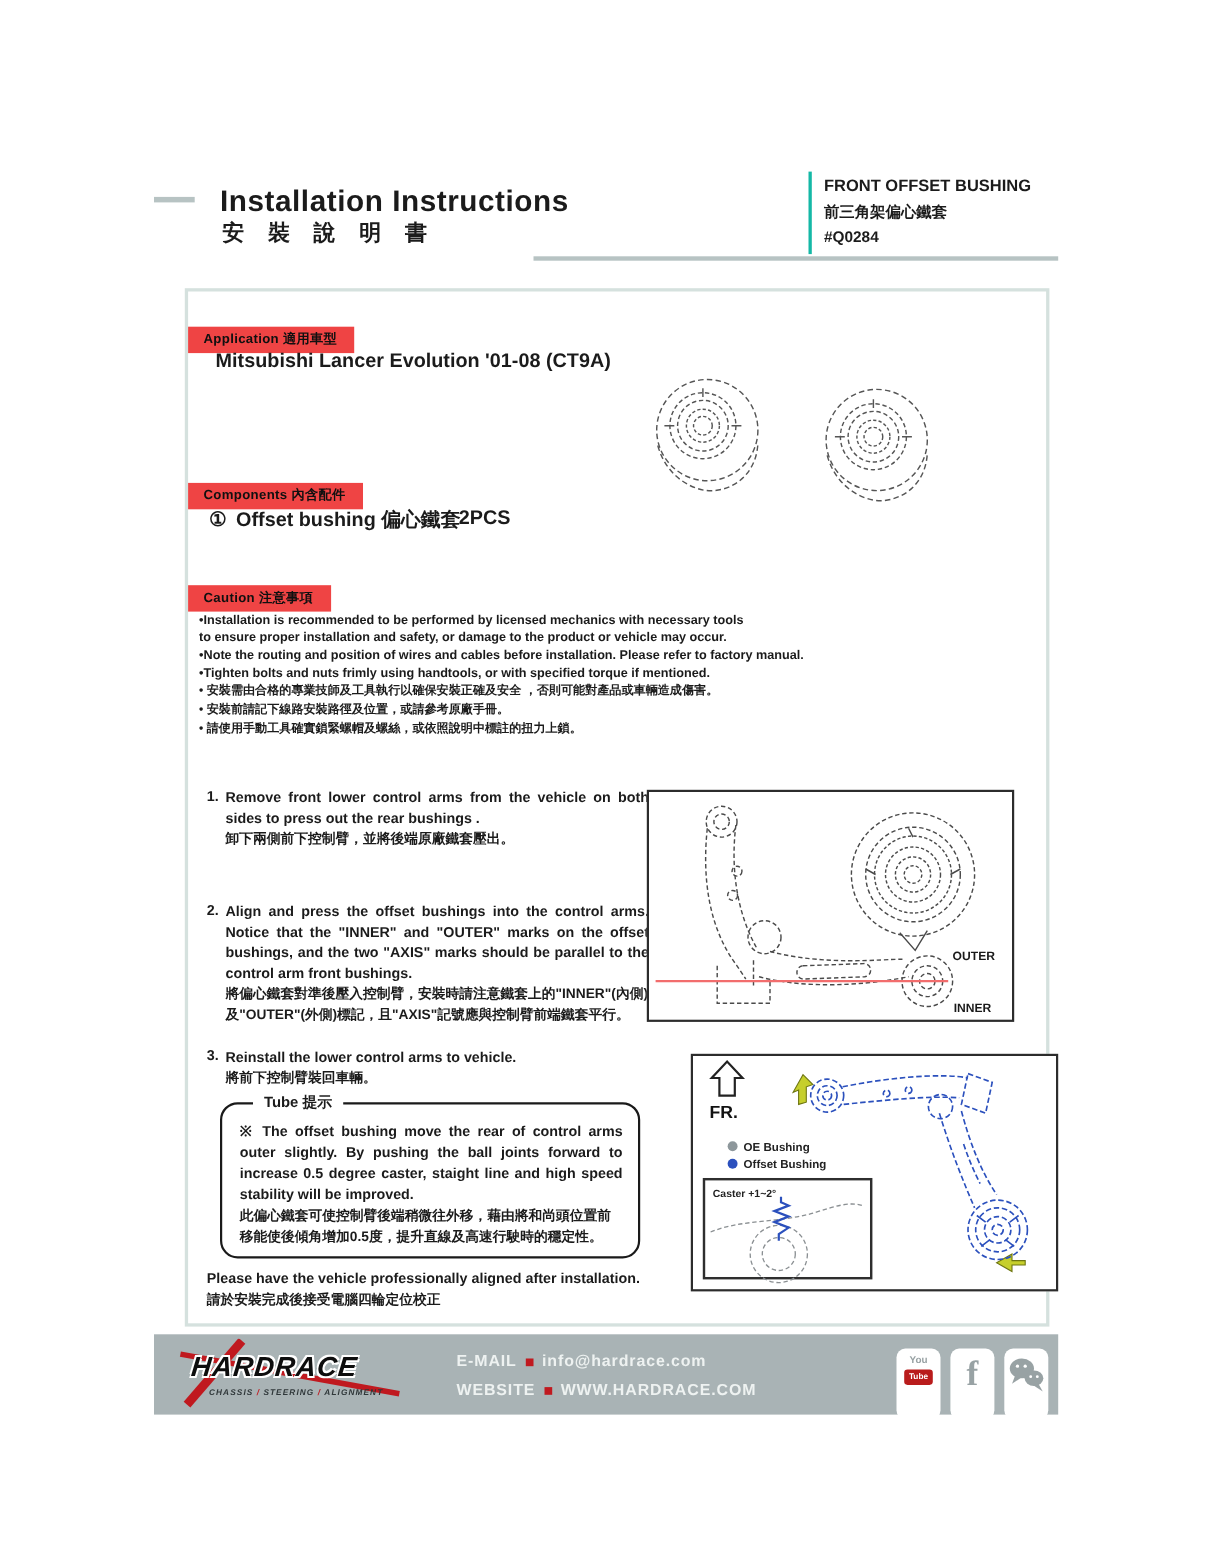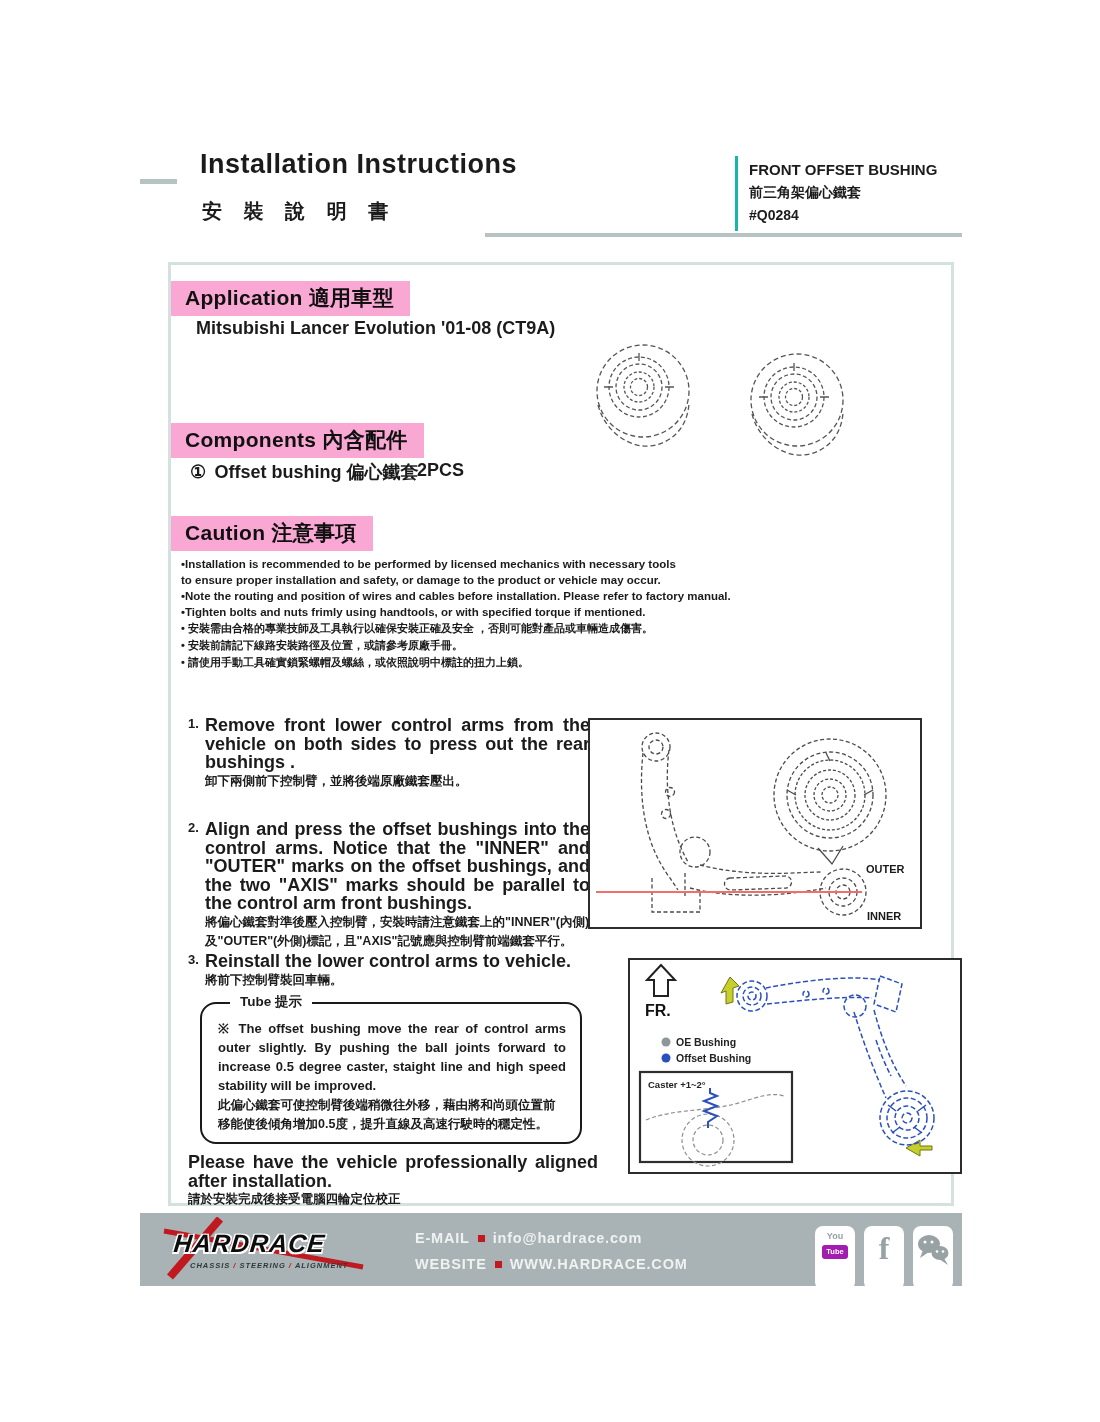--- a/index.html
+++ b/index.html
@@ -10,29 +10,29 @@
   .title-dash{width:37px;height:5px;background:#b7c3c3;}
   .title-en{font-size:27px;font-weight:bold;letter-spacing:.5px;}
   .title-zh{font-size:20px;font-weight:bold;letter-spacing:8px;}
   .product-block{border-left:3px solid #14b8a6;padding:2px 0 4px 11px;line-height:23px;}
   .product-en{font-size:15px;font-weight:bold;}
   .product-zh{font-size:14px;font-weight:bold;}
   .product-no{font-size:14px;font-weight:bold;}
   .header-rule{height:4px;background:#b7c3c3;}
   
   .main-box{border:3px solid #d5e1de;}
-  .sec-bar{display:inline-block;background:#f9a8d4;color:#101010;font-size:21px;
-           font-weight:bold;padding:3px 16px 4px 14px;letter-spacing:.3px;}
+  .sec-bar{display:inline-block;background:#ef4444;color:#101010;font-size:12px;
+           font-weight:bold;padding:3px 16px 4px 14px;letter-spacing:.3px;margin-top:16px;}
   .body-sm{font-size:18px;font-weight:600;}
   .caut-en{font-size:11.5px;font-weight:600;line-height:16px;}
   .caut-zh{font-size:11px;font-weight:bold;line-height:17px;}
   .step{display:flex;width:402px;}
   .step-num{font-size:13px;font-weight:600;width:17px;flex:none;}
   .step-body{flex:1;}
-  .step-en{font-size:18px;font-weight:600;line-height:18.5px;text-align:justify;}
+  .step-en{font-size:13px;font-weight:600;line-height:18.5px;text-align:justify;}
   .step-zh{font-size:12.5px;font-weight:bold;line-height:19px;}
   
   .note-box{border:2.5px solid #1a1a1a;border-radius:16px;background:#fff;}
   .note-label{position:absolute;top:-11px;left:28px;background:#fff;padding:0 10px;
               font-size:13.5px;font-weight:600;}
   .note-en{margin:15px 14px 0 16px;font-size:13px;font-weight:600;line-height:19px;text-align:justify;}
   .note-zh{margin:1px 14px 0 16px;font-size:12.5px;font-weight:bold;line-height:19px;}
   .diagram-box{border:2.5px solid #2c2c2c;background:#fff;}
   
   .footer-band{background:#a9b3b5;}
@@ -41,32 +41,32 @@
              text-shadow:-1.5px -1.5px 0 #fff,1.5px -1.5px 0 #fff,-1.5px 1.5px 0 #fff,1.5px 1.5px 0 #fff;}
   .logo-tag{position:absolute;left:32px;top:44px;font-size:7.5px;font-weight:bold;font-style:italic;
             letter-spacing:1px;color:#2f3739;}
   .tag-sep{color:#c0191f;font-weight:bold;padding:0 3px;}
   .contact-row{display:flex;align-items:center;height:26px;font-size:14.5px;font-weight:600;
                color:#eef2f1;letter-spacing:.8px;}
   .red-sq{width:7px;height:7px;background:#c0191f;margin:0 8px;flex:none;}
   .socials{display:flex;gap:9px;}
   .soc{width:40px;height:64px;background:#fff;border-radius:8px;position:relative;overflow:hidden;}
   .yt-you{position:absolute;top:5px;left:0;width:100%;text-align:center;font-size:9px;font-weight:bold;color:#98a2a4;}
-  .yt-badge{position:absolute;top:19px;left:7px;width:26px;height:14px;background:#a21caf;border-radius:3px;
+  .yt-badge{position:absolute;top:19px;left:7px;width:26px;height:14px;background:#b91c1c;border-radius:3px;
             text-align:center;line-height:14px;font-size:7.5px;font-weight:bold;color:#fff;}
   .fb-f{position:absolute;top:4px;left:0;width:100%;text-align:center;font-size:32px;font-weight:bold;
         color:#98a2a4;font-family:"Liberation Serif",serif;}
 </style>
 </head>
 <body>
 
 <div class="page">
 
   <div class="abs title-dash" style="left:140px;top:179px;"></div>
-  <div class="abs title-en" style="left:200px;top:149px;">Installation Instructions</div>
+  <div class="abs title-en" style="left:200px;top:168px;">Installation Instructions</div>
   <div class="abs title-zh" style="left:202px;top:198px;text-align:right;">安 裝 說 明 書</div>
 
   <div class="abs product-block" style="left:735px;top:156px;">
     <div class="product-en">FRONT OFFSET BUSHING</div>
     <div class="product-zh">前三角架偏心鐵套</div>
     <div class="product-no">#Q0284</div>
   </div>
   <div class="abs header-rule" style="left:485px;top:233px;width:477px;"></div>
 
   <div class="abs main-box" style="left:168px;top:262px;width:780px;height:938px;"></div>

